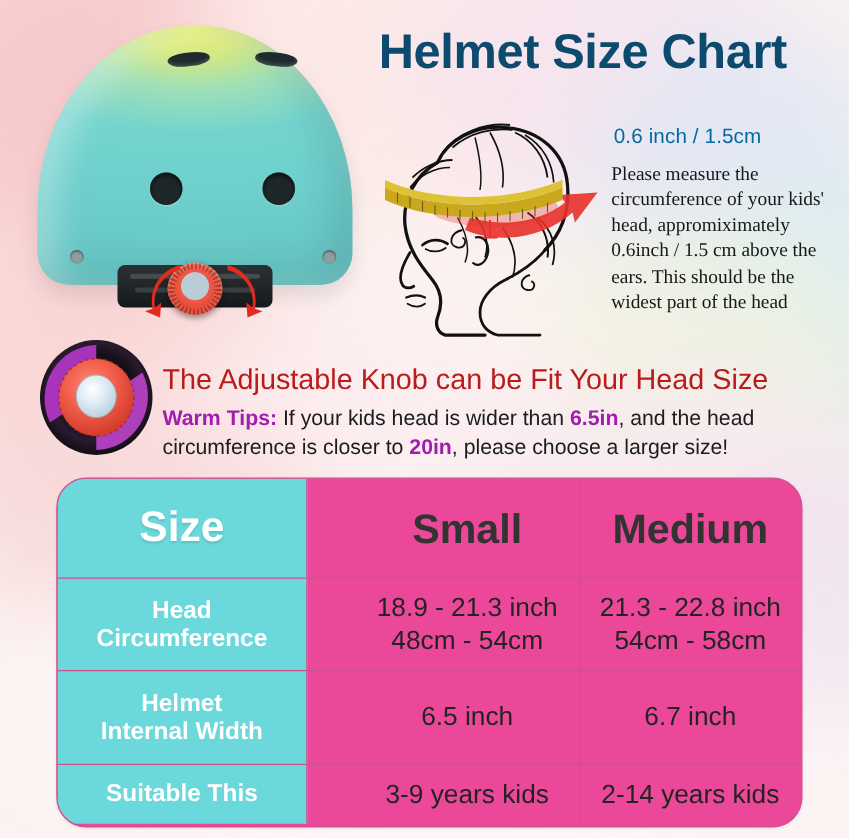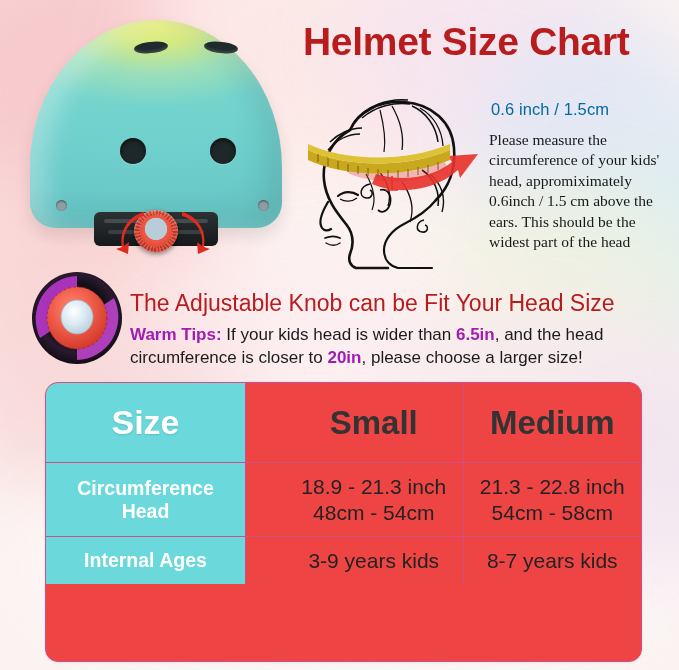--- a/index.html
+++ b/index.html
@@ -66,21 +66,21 @@
   
   .knobinset{position:absolute;left:30px;top:270px;width:94px;height:96px;z-index:4;}
 
   
   .knobline{position:absolute;left:130px;top:290px;z-index:4;font-size:23px;color:#b91c1c;white-space:nowrap;}
   .tips{position:absolute;left:130px;top:324px;width:545px;z-index:4;font-size:17px;line-height:1.35;color:#1b1c1e;}
   .tips b.red{color:#a21caf;font-weight:bold;}
 
   
   .tbl{position:absolute;left:45px;top:382px;width:595px;height:278px;z-index:5;
-    border:1.6px solid #cf4f8e;border-radius:13px;overflow:hidden;background:#ef4444;
+    border:1.6px solid #cf4f8e;border-radius:24px;overflow:hidden;background:#ec4899;
     box-shadow:0 1px 3px rgba(0,0,0,.06);}
   .trow{display:flex;width:100%;box-sizing:border-box;border-bottom:1.4px solid #cf4f8e;}
   .trow:last-child{border-bottom:none;}
   .tc{box-sizing:border-box;display:flex;align-items:center;justify-content:center;text-align:center;}
   .tc.lbl{width:200px;flex:0 0 200px;background:#6bd8dc;color:#fff;font-weight:bold;border-right:1.4px solid #cf4f8e;line-height:1.14;}
   .tc.val{flex:1 1 0;color:#232323;line-height:1.2;}
   .tc.val.mid{border-right:1.4px solid #cf4f8e;margin-left:39px;}
   .r-head{height:80px;}
   .r-head .lbl{font-size:34px;text-shadow:0 1px 2px rgba(0,0,0,.12);}
   .r-head .val{font-size:33px;color:#333;font-weight:bold;}
@@ -88,21 +88,21 @@
   .r2 .lbl{font-size:19.5px;}
   .r2 .val{font-size:21px;text-align:center;}
   .r3{height:75px;}
   .r3 .lbl{font-size:19.5px;}
   .r3 .val{font-size:21px;}
   .r4{height:47px;}
   .r4 .lbl{font-size:19.5px;}
   .r4 .val{font-size:21px;}
 
   
-  .title{position:absolute;left:303px;top:20px;z-index:6;font-size:39px;font-weight:bold;color:#b91c1c;letter-spacing:-.3px;white-space:nowrap;}
+  .title{position:absolute;left:303px;top:20px;z-index:6;font-size:39px;font-weight:bold;color:#0c4a6e;letter-spacing:-.3px;white-space:nowrap;}
 </style>
 </head>
 <body>
 
 <div id="root">
 
   <div class="bg">
     <div class="w w1"></div>
       <div class="w w2"></div>
       <div class="w w3"></div>
@@ -242,41 +242,51 @@
 
     <div class="trow r-head">
       <div class="tc lbl">Size</div>
       <div class="tc val mid">Small</div>
       <div class="tc val">Medium</div>
     </div>
 
     <div class="trow r2">
       <div class="tc lbl">
         <div>
+          <div>Head</div>
           <div>Circumference</div>
-          <div>Head</div>
         </div>
       </div>
       <div class="tc val mid">
         <div>
           <div>18.9 - 21.3 inch</div>
           <div>48cm - 54cm</div>
         </div>
       </div>
       <div class="tc val">
         <div>
           <div>21.3 - 22.8 inch</div>
           <div>54cm - 58cm</div>
         </div>
       </div>
     </div>
 
+    <div class="trow r3">
+      <div class="tc lbl">
+        <div>
+          <div>Helmet</div>
+          <div>Internal Width</div>
+        </div>
+      </div>
+      <div class="tc val mid">6.5 inch</div>
+      <div class="tc val">6.7 inch</div>
+    </div>
 
     <div class="trow r4">
-      <div class="tc lbl">Internal Ages</div>
+      <div class="tc lbl">Suitable This</div>
       <div class="tc val mid">3-9 years kids</div>
-      <div class="tc val">8-7 years kids</div>
+      <div class="tc val">2-14 years kids</div>
     </div>
   </div>
 
   <div class="title">Helmet Size Chart</div>
 
 </div>
 
 </body></html>

